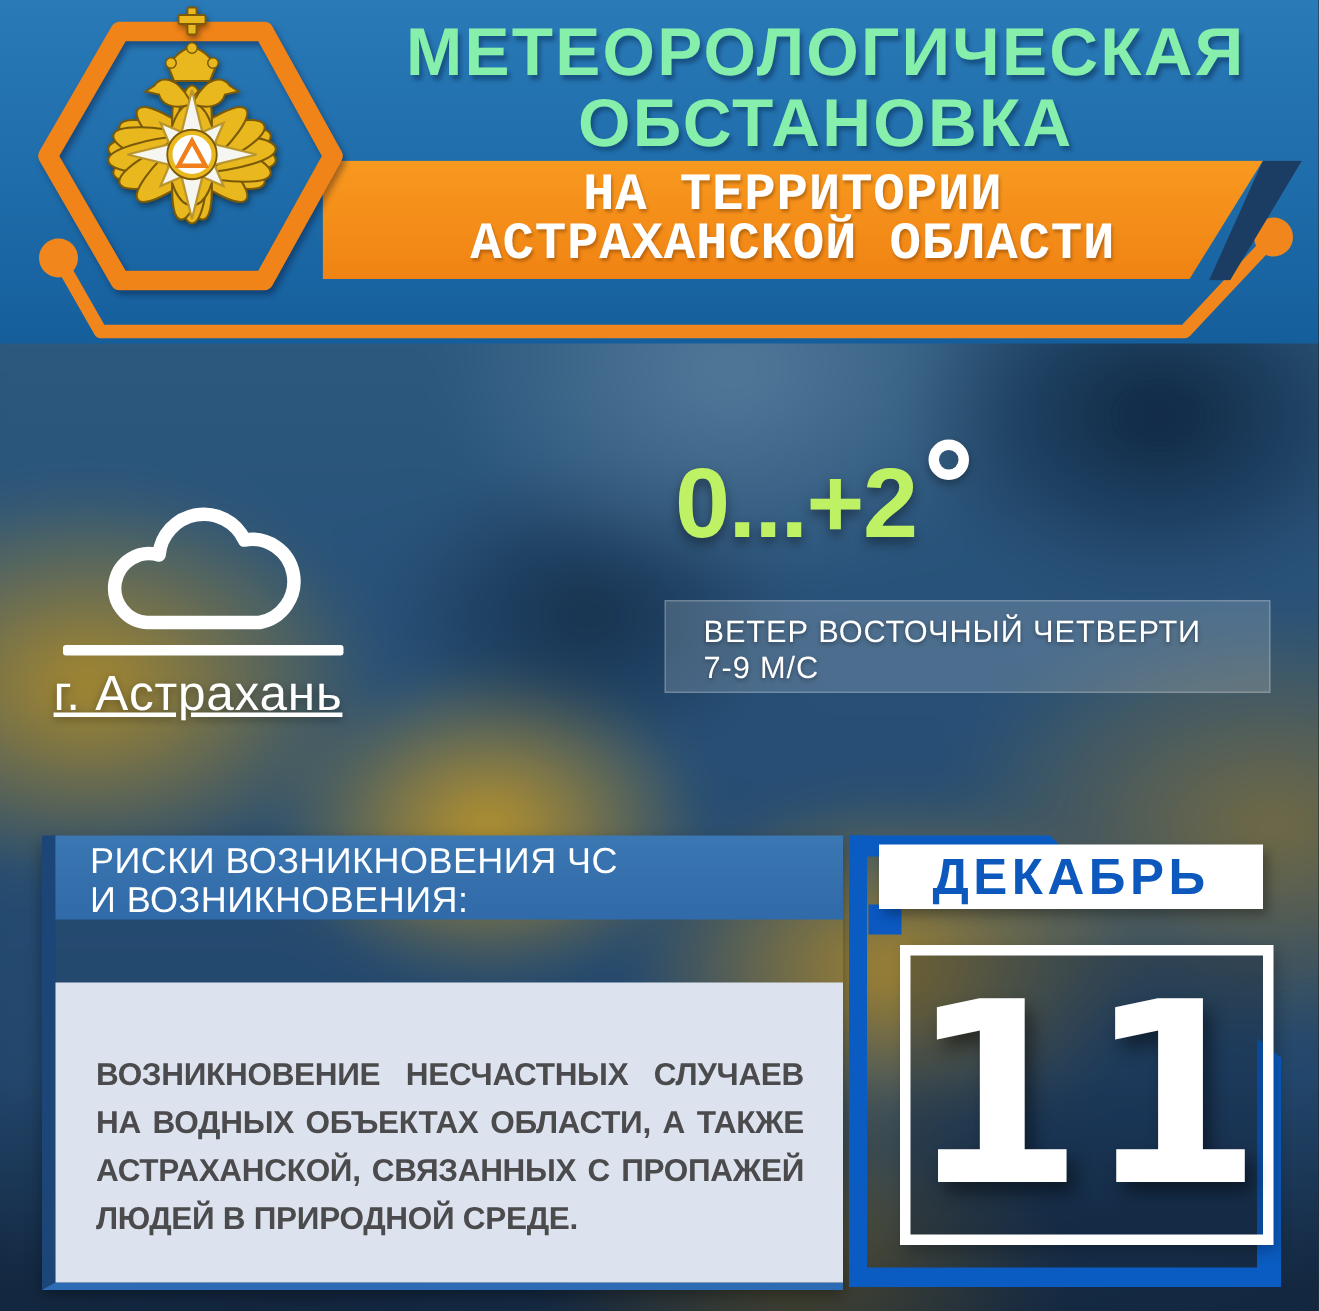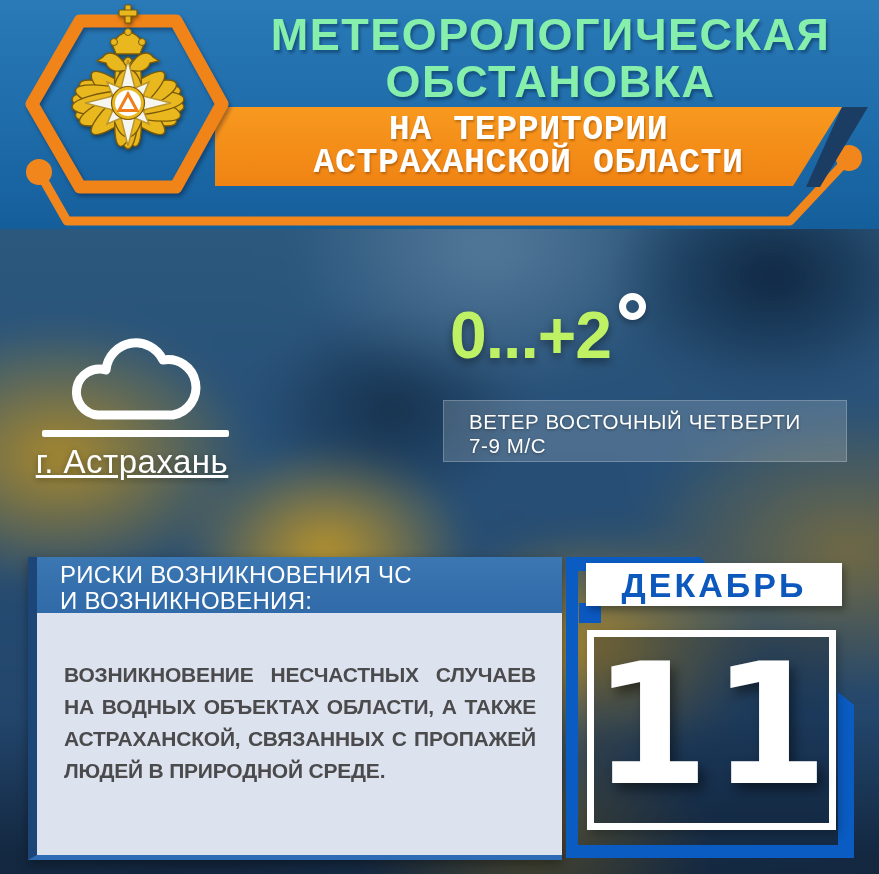--- a/index.html
+++ b/index.html
@@ -78,20 +78,21 @@
     box-sizing:border-box; padding:9px 0 0 25px; color:#fff;
   }
   .wind-line{font-size:20.5px; line-height:24px; letter-spacing:.6px;
     text-shadow:0 1px 3px rgba(0,0,0,.35);}
   
   .risk-box{
     position:absolute; left:28px; top:557px; width:534px; height:303px; z-index:5;
     box-sizing:border-box; border-left:9px solid #1d4678; border-bottom:5px solid #2d6cb5;
     display:flex; flex-direction:column;
     box-shadow:0 4px 10px rgba(0,0,0,.35);
+    gap:42px;
   }
   .risk-header{
     height:56px; background:linear-gradient(180deg,#3b77b3 0%, #306aa8 100%);
     color:#fff; padding:5px 0 0 23px; box-sizing:border-box;
   }
   .risk-title-line{font-size:24px; line-height:26px; letter-spacing:.3px;}
   .risk-body{
     flex:1; background:#dde3ee; box-sizing:border-box;
     padding:46px 26px 0 27px;
   }
@@ -103,23 +104,23 @@
   .calendar{position:absolute; left:566px; top:548px; width:313px; height:312px; z-index:5;}
   .cal-frame{position:absolute; left:0; top:0; width:313px; height:312px;}
   .month-fold{position:absolute; left:13px; top:55px; width:22px; height:20px; background:#0a58c0;}
   .month-strip{
     position:absolute; left:20px; top:15px; width:256px; height:43px; background:#fff;
     box-shadow:3px 4px 7px rgba(0,0,0,.3);
     text-align:center; color:#0d58bd; font-weight:bold; font-size:34px; line-height:44px;
     letter-spacing:3px;
   }
   .day-box{
-    position:absolute; left:21px; top:82px; width:249px; height:200px; box-sizing:border-box;
+    position:absolute; left:34px; top:82px; width:249px; height:200px; box-sizing:border-box;
     border:7px solid #fff; background:rgba(12,30,52,.30);
-    display:flex; align-items:flex-start; justify-content:center;
+    display:flex; align-items:center; justify-content:center;
     box-shadow:3px 4px 9px rgba(0,0,0,.25);
   }
   .day-num{
     font-family:"DejaVu Sans","Liberation Sans",sans-serif; font-weight:bold;
     font-size:168px; line-height:176px; color:#fff; letter-spacing:2px;
     text-shadow:5px 7px 12px rgba(0,0,0,.45);
   }
 </style>
 </head>
 <body>

